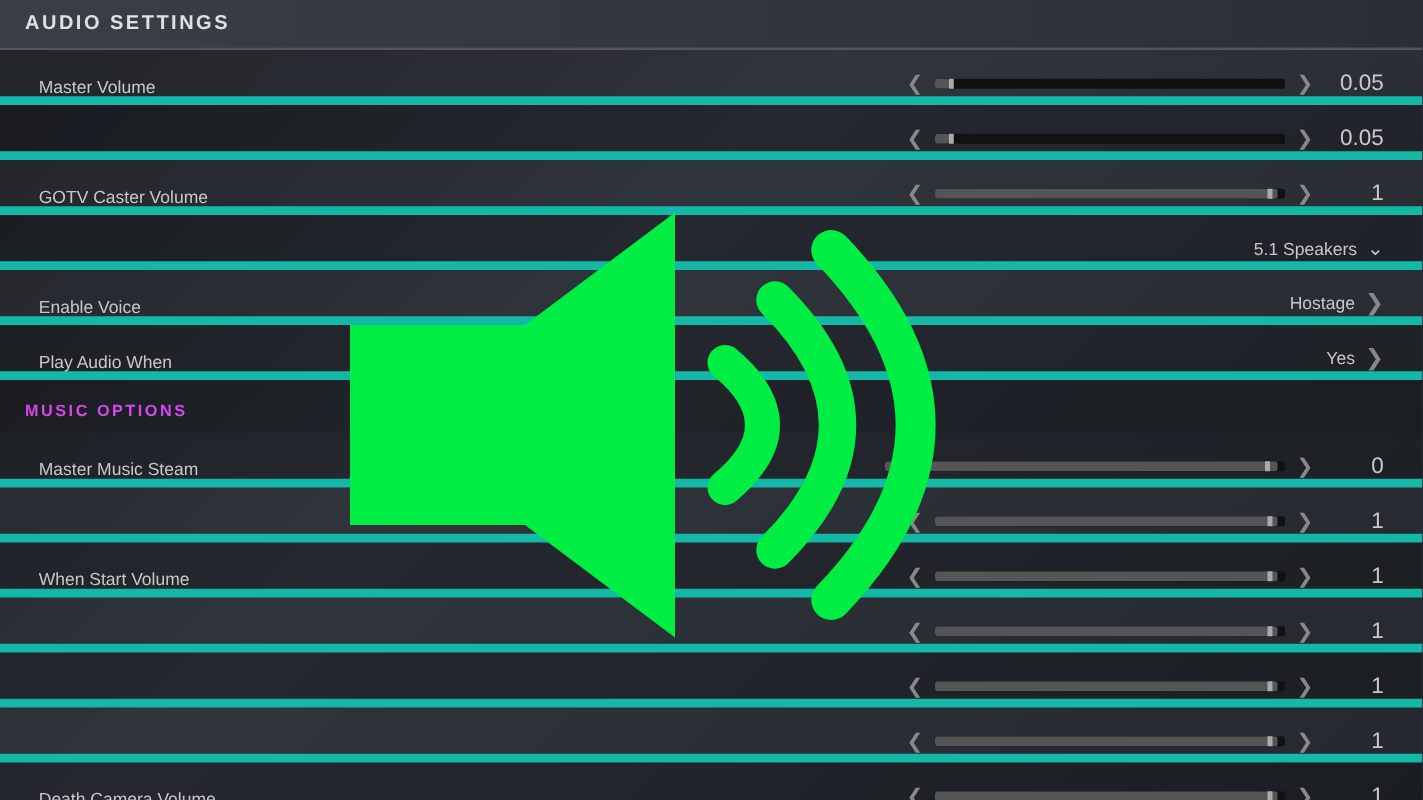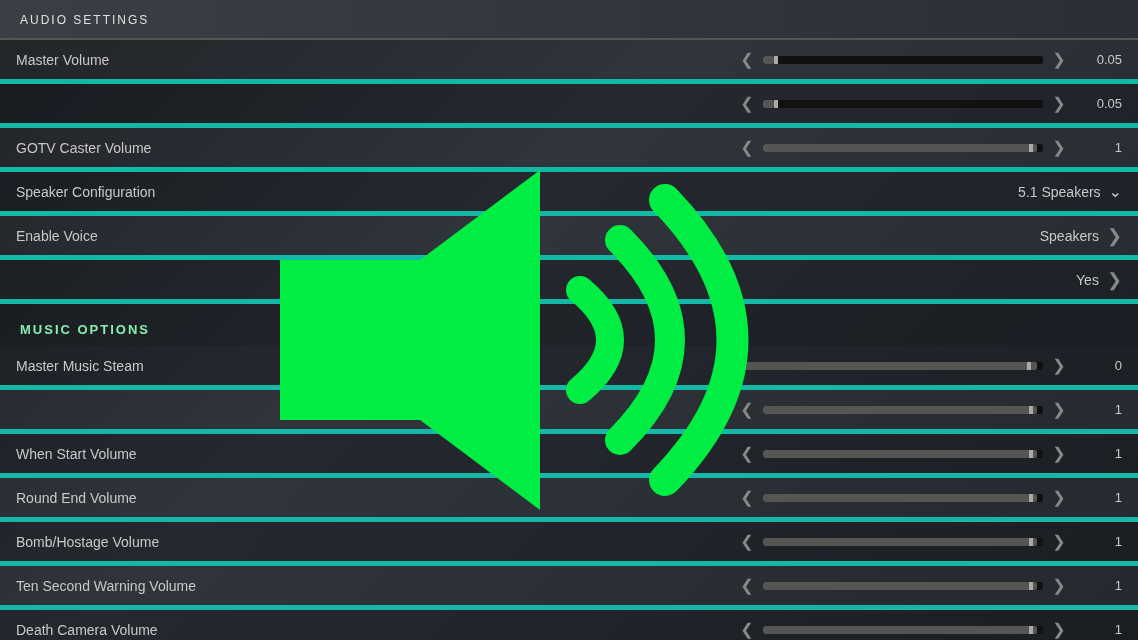--- a/index.html
+++ b/index.html
@@ -22,38 +22,38 @@
     .page-title-bar {
       position: relative;
       background: linear-gradient(90deg, #3a3e45 0%, #2a2e35 100%);
       border-bottom: 2px solid #555;
       padding: 10px 20px;
       z-index: 10;
     }
 
     .page-title {
       color: #e0e0e0;
-      font-size: 12px;
-      font-weight: normal;
+      font-size: 16px;
+      font-weight: bold;
       letter-spacing: 2px;
       text-transform: uppercase;
     }
 
     .content-area {
       position: relative;
       padding: 0 0 0 0;
       z-index: 10;
     }
 
     .settings-row {
       display: flex;
-      align-items: center;
-      padding: 0 16px;
+      align-items: flex-end;
+      padding: 0 31px;
       height: 44px;
-      border-bottom: 5px solid #14b8a6;
+      border-bottom: 7px solid #14b8a6;
     }
 
     .settings-row:nth-child(odd) {
       background: rgba(255,255,255,0.03);
     }
 
     .settings-row:nth-child(even) {
       background: rgba(0,0,0,0.1);
     }
 
@@ -108,21 +108,21 @@
       top: 50%;
       transform: translateY(-50%);
       width: 4px;
       height: 16px;
       background: #aaa;
       border-radius: 1px;
     }
 
     .slider-value {
       color: #c8c8c8;
-      font-size: 13px;
+      font-size: 18px;
       width: 45px;
       text-align: right;
     }
 
     .dropdown-control {
       display: flex;
       align-items: center;
       gap: 8px;
     }
 
@@ -136,21 +136,21 @@
       color: #c8c8c8;
       font-size: 16px;
     }
 
     .section-header {
       padding: 16px 20px 8px;
       background: rgba(0,0,0,0.2);
     }
 
     .section-title {
-      color: #86efac;
+      color: #d946ef;
       font-size: 13px;
       font-weight: bold;
       letter-spacing: 2px;
       text-transform: uppercase;
     }
 
     
     .sound-icon-overlay {
       position: absolute;
       top: 130px;
@@ -220,38 +220,38 @@
           <div class="slider-fill" style="width:98%;"></div>
           <div class="slider-thumb" style="left:95%;"></div>
         </div>
         <span class="slider-arrow">❯</span>
       </div>
       <span class="slider-value">1</span>
     </div>
   </div>
 
   <div class="settings-row">
-    <span class="row-label">Speaker Configuration</span>
     <div class="row-control">
       <div class="dropdown-control">
         <span class="dropdown-value">5.1 Speakers</span>
         <span class="dropdown-arrow">⌄</span>
       </div>
     </div>
   </div>
 
   <div class="settings-row">
     <span class="row-label">Enable Voice</span>
     <div class="row-control">
-      <span class="dropdown-value">Speakers</span>
+      <span class="dropdown-value">Hostage</span>
       <span class="chevron-right">❯</span>
     </div>
   </div>
 
   <div class="settings-row">
+    <span class="row-label">Play Audio When</span>
     <div class="row-control">
       <span class="dropdown-value">Yes</span>
       <span class="chevron-right">❯</span>
     </div>
   </div>
 
   <div class="section-header">
     <span class="section-title">MUSIC OPTIONS</span>
   </div>
 
@@ -292,51 +292,48 @@
           <div class="slider-fill" style="width:98%;"></div>
           <div class="slider-thumb" style="left:95%;"></div>
         </div>
         <span class="slider-arrow">❯</span>
       </div>
       <span class="slider-value">1</span>
     </div>
   </div>
 
   <div class="settings-row">
-    <span class="row-label">Round End Volume</span>
-    <div class="row-control">
-      <div class="slider-container">
-        <span class="slider-arrow">❮</span>
-        <div class="slider-track" style="width:280px;">
-          <div class="slider-fill" style="width:98%;"></div>
-          <div class="slider-thumb" style="left:95%;"></div>
-        </div>
-        <span class="slider-arrow">❯</span>
-      </div>
-      <span class="slider-value">1</span>
-    </div>
-  </div>
-
-  <div class="settings-row">
-    <span class="row-label">Bomb/Hostage Volume</span>
-    <div class="row-control">
-      <div class="slider-container">
-        <span class="slider-arrow">❮</span>
-        <div class="slider-track" style="width:280px;">
-          <div class="slider-fill" style="width:98%;"></div>
-          <div class="slider-thumb" style="left:95%;"></div>
-        </div>
-        <span class="slider-arrow">❯</span>
-      </div>
-      <span class="slider-value">1</span>
-    </div>
-  </div>
-
-  <div class="settings-row">
-    <span class="row-label">Ten Second Warning Volume</span>
+    <div class="row-control">
+      <div class="slider-container">
+        <span class="slider-arrow">❮</span>
+        <div class="slider-track" style="width:280px;">
+          <div class="slider-fill" style="width:98%;"></div>
+          <div class="slider-thumb" style="left:95%;"></div>
+        </div>
+        <span class="slider-arrow">❯</span>
+      </div>
+      <span class="slider-value">1</span>
+    </div>
+  </div>
+
+  <div class="settings-row">
+    <div class="row-control">
+      <div class="slider-container">
+        <span class="slider-arrow">❮</span>
+        <div class="slider-track" style="width:280px;">
+          <div class="slider-fill" style="width:98%;"></div>
+          <div class="slider-thumb" style="left:95%;"></div>
+        </div>
+        <span class="slider-arrow">❯</span>
+      </div>
+      <span class="slider-value">1</span>
+    </div>
+  </div>
+
+  <div class="settings-row">
     <div class="row-control">
       <div class="slider-container">
         <span class="slider-arrow">❮</span>
         <div class="slider-track" style="width:280px;">
           <div class="slider-fill" style="width:98%;"></div>
           <div class="slider-thumb" style="left:95%;"></div>
         </div>
         <span class="slider-arrow">❯</span>
       </div>
       <span class="slider-value">1</span>

